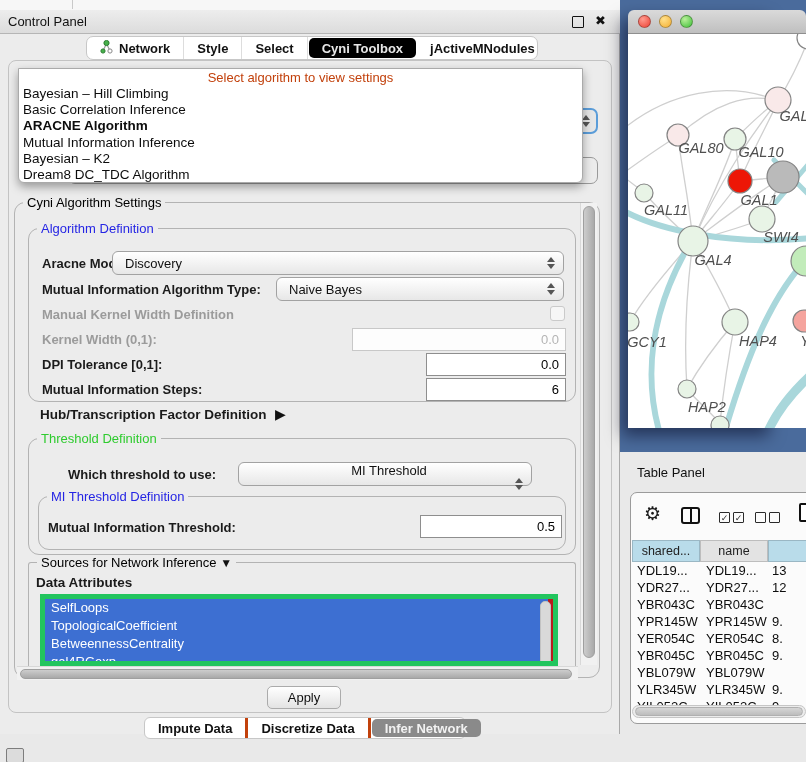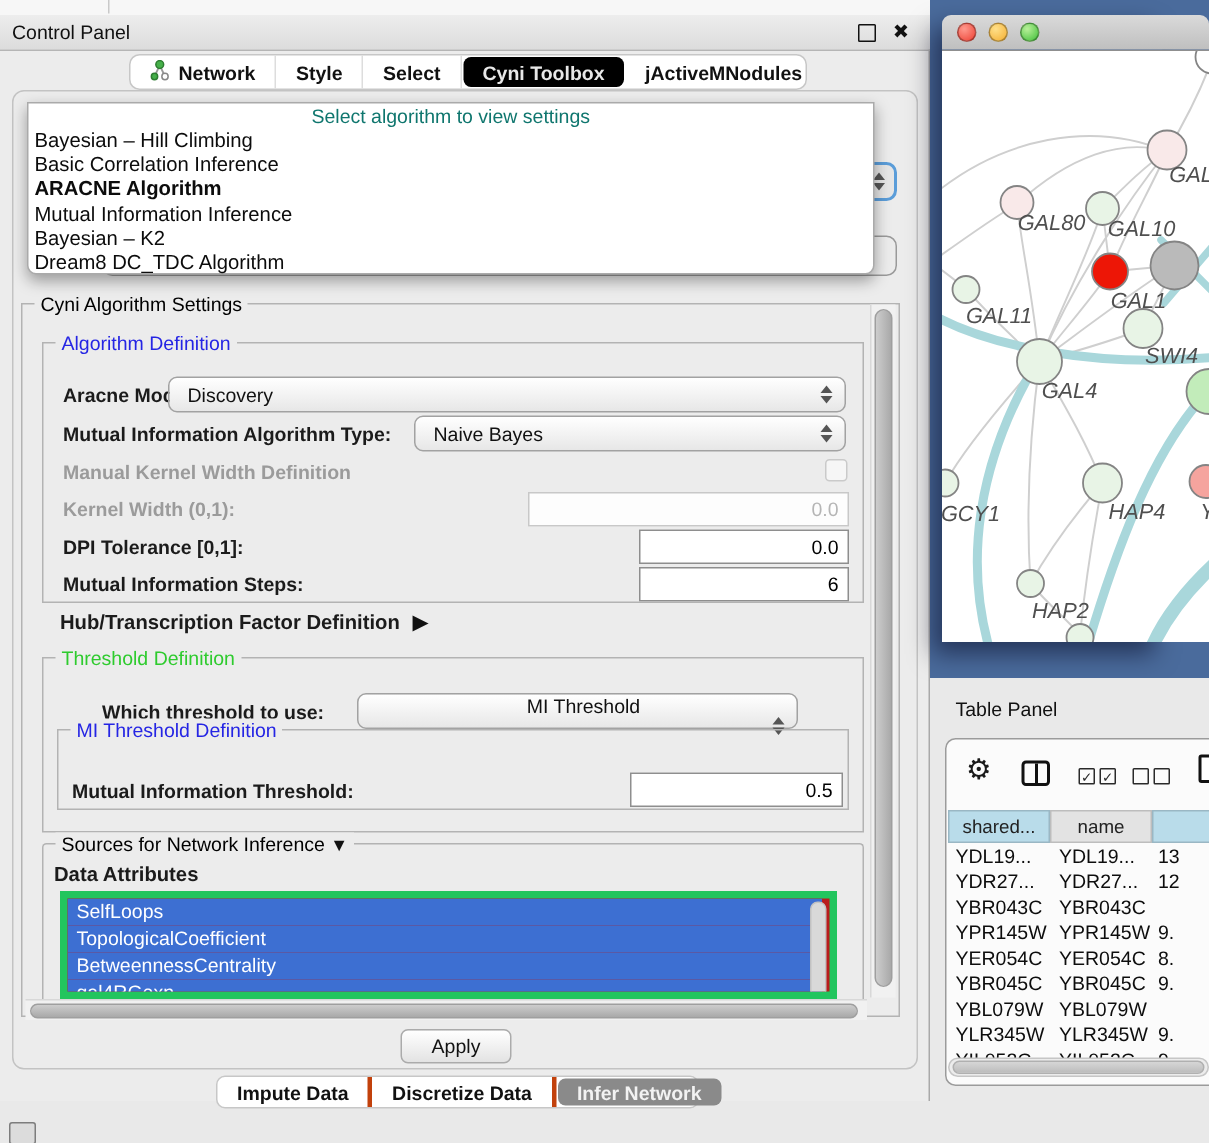--- a/index.html
+++ b/index.html
@@ -24,25 +24,25 @@
   .tab .ticon{margin-right:6px;display:inline-block;}
   
   .content-panel{left:8px;top:50px;width:604px;height:653px;border:1px solid #c3c3c3;border-radius:8px;background:#ececec;box-sizing:border-box;}
   
   .ghost-combo{left:68px;top:147px;width:530px;height:27px;border:1px solid #9a9a9a;border-radius:7px;
                background:#ececec;color:#9f9f9f;font-size:13px;line-height:27px;padding-left:14px;box-sizing:border-box;z-index:5;}
   .focus-combo{left:560px;top:98px;width:38px;height:26px;border:2px solid #5b9dd9;border-radius:7px;background:#e6e6e6;box-sizing:border-box;z-index:5;}
   
   .dropdown{left:18px;top:58px;width:565px;height:115px;background:#fff;border:1px solid #aaa;
             border-radius:0 0 6px 6px;box-shadow:0 4px 10px rgba(0,0,0,.35);z-index:20;box-sizing:border-box;}
-  .dd-hint{height:17px;line-height:17px;text-align:center;color:#0f766e;font-size:13px;}
+  .dd-hint{height:17px;line-height:17px;text-align:center;color:#c2410c;font-size:13px;}
   .dd-item{height:16.2px;line-height:16.2px;padding-left:4px;font-size:13.5px;color:#0c0c0c;white-space:nowrap;}
   .dd-item.sel{font-weight:bold;}
   
-  .grp{position:absolute;border:1px solid #b3b3b3;border-radius:0;box-sizing:border-box;}
+  .grp{position:absolute;border:1px solid #b3b3b3;border-radius:11px;box-sizing:border-box;}
   .legend{position:absolute;top:-8px;left:8px;background:#ececec;padding:0 4px;font-size:13px;white-space:nowrap;}
   .legend.blue{color:#2525e4;}
   .legend.green{color:#2ecb2e;}
   .lbl{position:absolute;font-size:13px;font-weight:bold;color:#1b1b1b;white-space:nowrap;}
   .lbl.dis{color:#9b9b9b;}
   .combo{position:absolute;border:1px solid #a2a2a2;border-radius:6px;background:linear-gradient(#ffffff,#e7e7e7);
          font-size:13px;color:#111;display:flex;align-items:center;padding:0 4px 0 12px;box-sizing:border-box;}
   .updown{margin-left:auto;display:flex;flex-direction:column;gap:2px;padding-right:4px;}
   .tri-u{width:0;height:0;border-left:4px solid transparent;border-right:4px solid transparent;border-bottom:5px solid #555;}
   .tri-d{width:0;height:0;border-left:4px solid transparent;border-right:4px solid transparent;border-top:5px solid #555;}
@@ -208,21 +208,21 @@
     <span class="legend green">Threshold Definition</span>
   </div>
   <span class="lbl" style="left:68px;top:457px;">Which threshold to use:</span>
   <div class="combo" style="left:238px;top:452px;width:294px;height:24px;flex-direction:column;">
     <span>MI Threshold</span>
     <span class="updown">
         <span class="tri-u"></span>
         <span class="tri-d"></span>
       </span>
   </div>
-  <div class="grp" style="left:38px;top:476px;width:528px;height:54px;">
+  <div class="grp" style="left:38px;top:486px;width:528px;height:54px;">
     <span class="legend blue">MI Threshold Definition</span>
   </div>
   <span class="lbl" style="left:48px;top:510px;">Mutual Information Threshold:</span>
   <div class="field" style="left:420px;top:505px;width:142px;height:23px;">0.5</div>
 
   <div class="grp" style="left:28px;top:552px;width:548px;height:116px;border-bottom:none;border-radius:3px 3px 0 0;">
     <span class="legend">
       <span>Sources for Network Inference</span>
       <span class="exp-tri">▼</span>
     </span>

